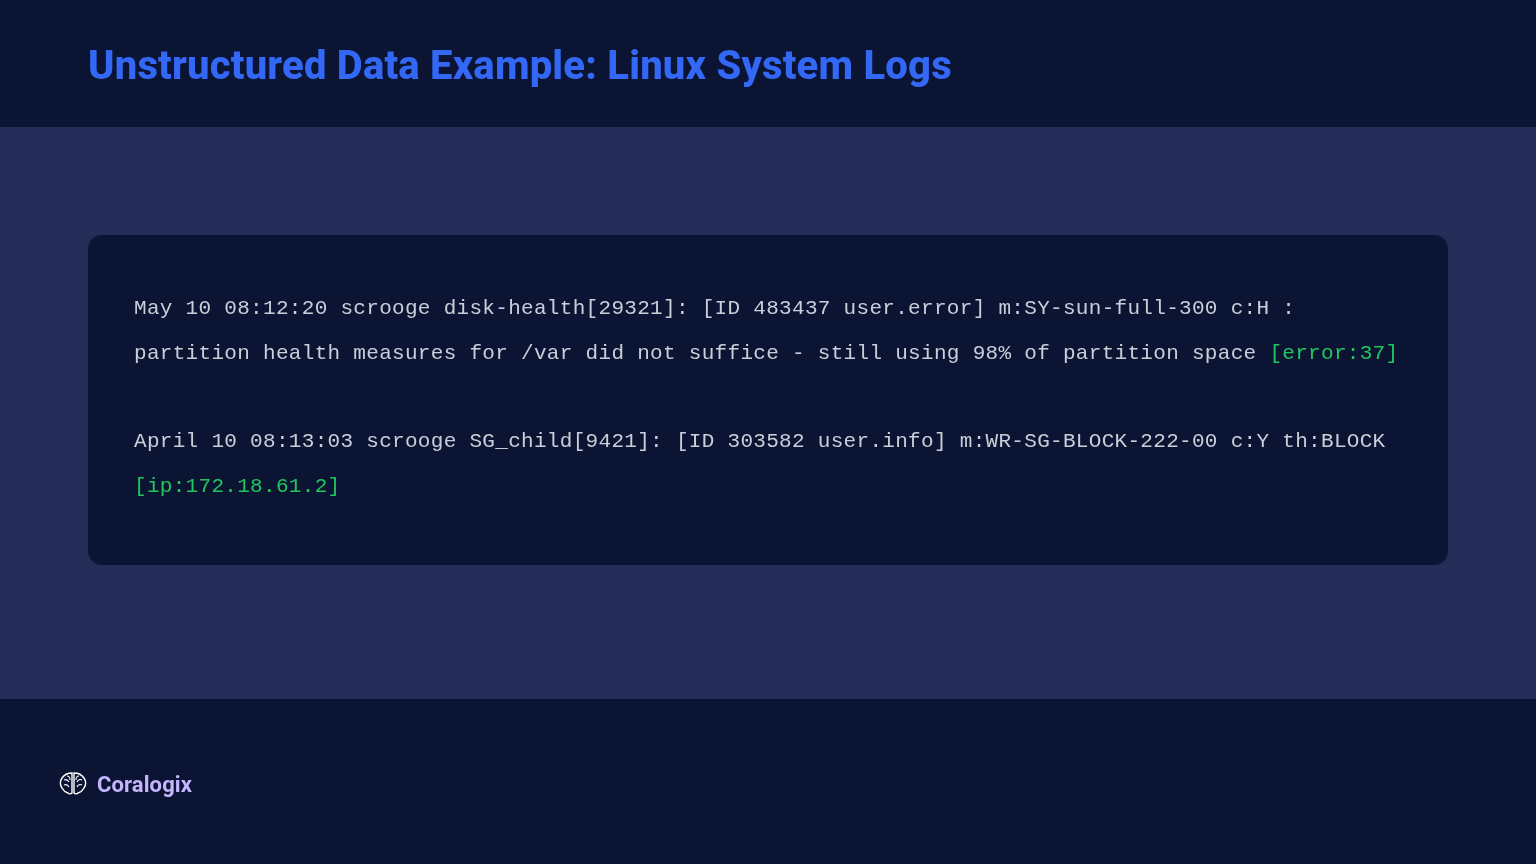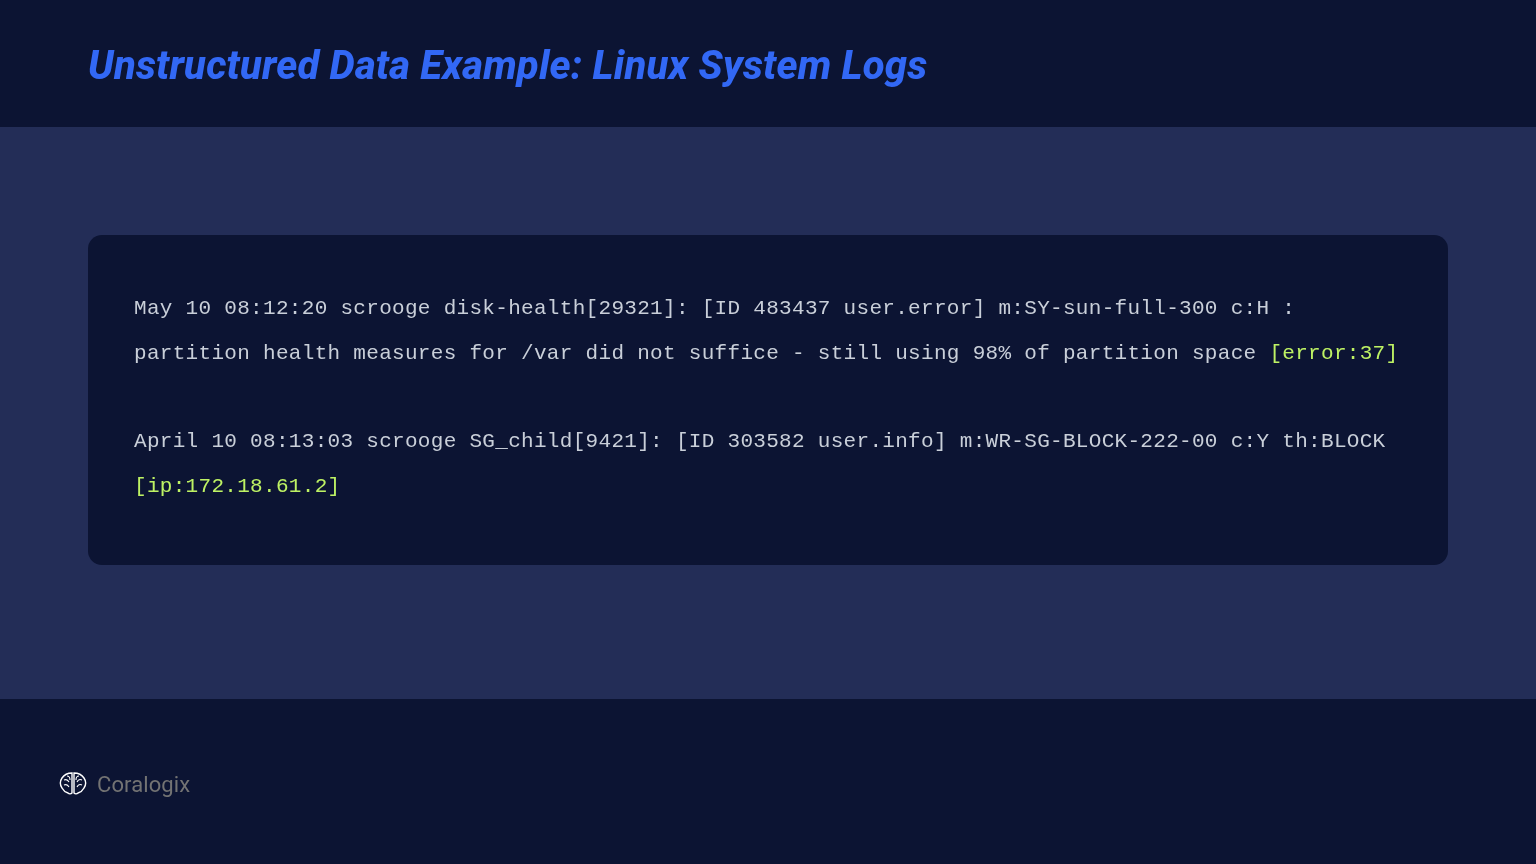--- a/index.html
+++ b/index.html
@@ -11,21 +11,20 @@
       width: 1536px;
       height: 864px;
       background: #0c1433;
       font-family: -apple-system, BlinkMacSystemFont, "Segoe UI", Roboto, sans-serif;
       overflow: hidden;
       position: relative;
     }
     .header {
       background: #0c1433;
       padding: 42px 0 38px 88px;
-      font-style: italic;
     }
     .title {
       color: #3268f5;
       font-size: 40px;
       font-weight: 800;
       letter-spacing: 0.2px;
     }
     .body-area {
       background: #232d57;
       height: 572px;
@@ -42,21 +41,21 @@
       letter-spacing: 0.3px;
     }
     .log-entry {
       white-space: pre-wrap;
       word-break: break-word;
     }
     .gap {
       height: 44px;
     }
     .hl {
-      color: #bef264;
+      color: #22c55e;
     }
     .footer {
       position: absolute;
       bottom: 0;
       left: 0;
       right: 0;
       height: 160px;
       background: #0c1433;
       display: flex;
       align-items: center;
@@ -64,23 +63,23 @@
     }
     .logo-wrap {
       display: flex;
       align-items: center;
       gap: 9px;
     }
     .logo-icon svg {
       display: block;
     }
     .logo-text {
-      color: #737373;
+      color: #c4b5fd;
       font-size: 22px;
-      font-weight: 400;
+      font-weight: 700;
       letter-spacing: 0.1px;
     }
   </style>
 </head>
 <body>
 
 <div class="header">
   <h1 class="title">Unstructured Data Example: Linux System Logs</h1>
 </div>
 

